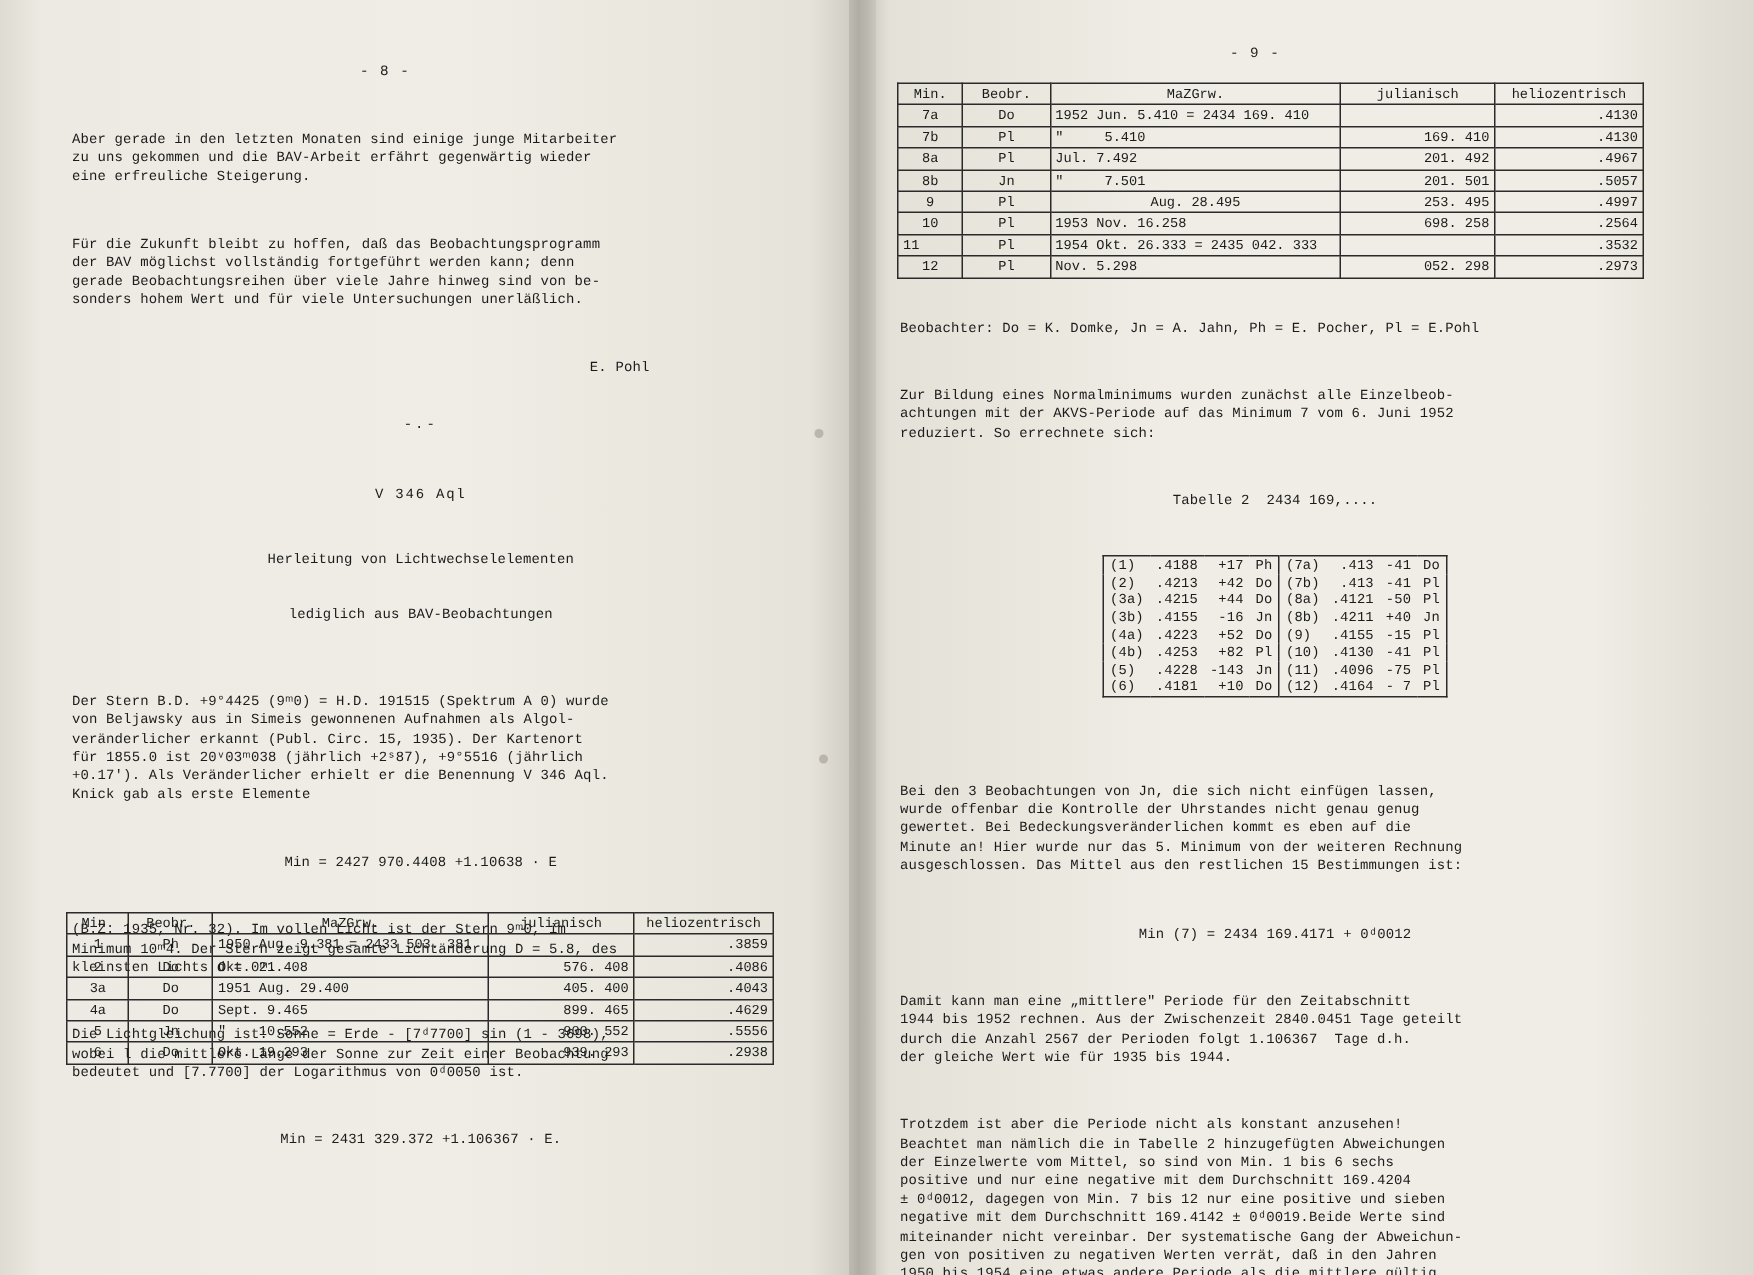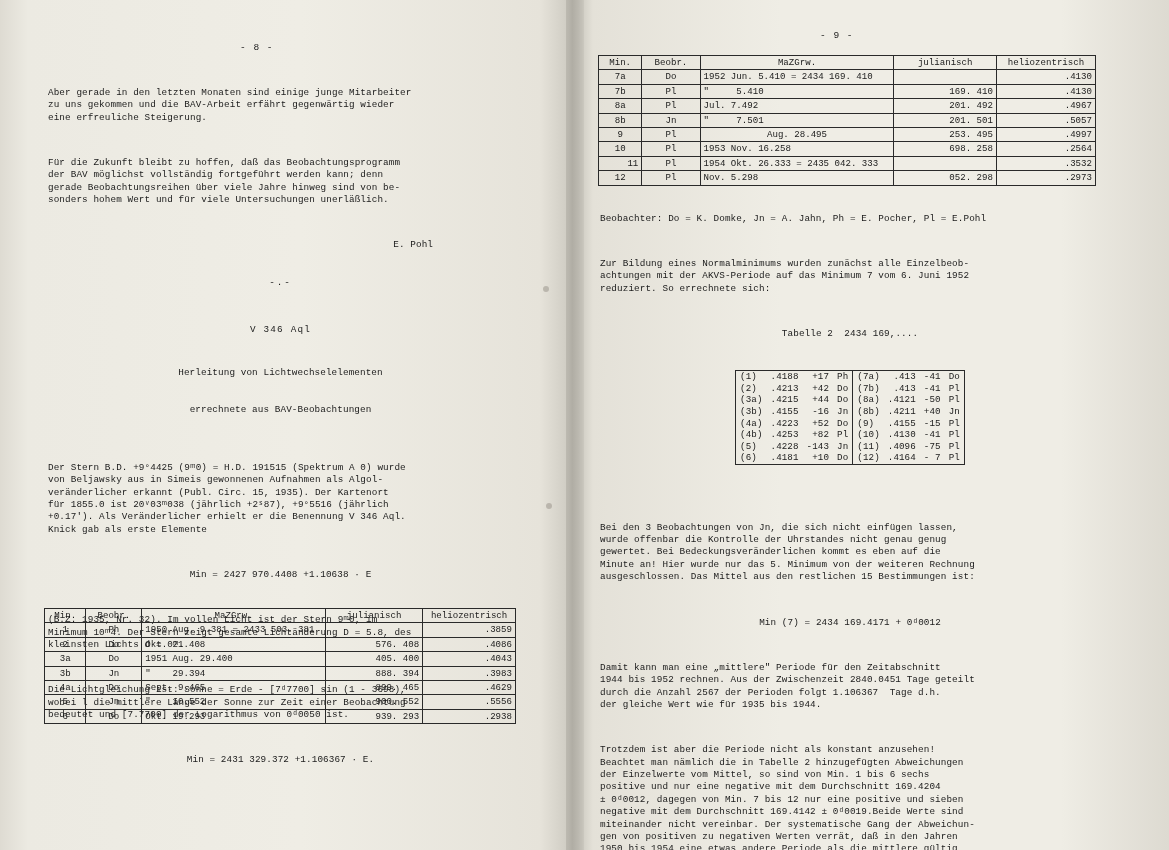--- a/index.html
+++ b/index.html
@@ -85,21 +85,21 @@
 zu uns gekommen und die BAV-Arbeit erfährt gegenwärtig wieder
 eine erfreuliche Steigerung.</div>
   <div class="para">Für die Zukunft bleibt zu hoffen, daß das Beobachtungsprogramm
 der BAV möglichst vollständig fortgeführt werden kann; denn
 gerade Beobachtungsreihen über viele Jahre hinweg sind von be-
 sonders hohem Wert und für viele Untersuchungen unerläßlich.</div>
   <div class="sig">E. Pohl</div>
   <div class="dash">-.-</div>
   <div class="title">V 346 Aql</div>
   <div class="sub">Herleitung von Lichtwechselelementen</div>
-  <div class="sub" style="margin-bottom:8px;">errechnete aus BAV-Beobachtungen</div>
+  <div class="sub" style="margin-bottom:8px;">lediglich aus BAV-Beobachtungen</div>
 
   <div class="para">Der Stern B.D. +9°4425 (9ᵐ0) = H.D. 191515 (Spektrum A 0) wurde
 von Beljawsky aus in Simeis gewonnenen Aufnahmen als Algol-
 veränderlicher erkannt (Publ. Circ. 15, 1935). Der Kartenort
 für 1855.0 ist 20ᵛ03ᵐ038 (jährlich +2ˢ87), +9°5516 (jährlich
 +0.17'). Als Veränderlicher erhielt er die Benennung V 346 Aql.
 Knick gab als erste Elemente</div>
   <div class="para center">Min = 2427 970.4408 +1.10638 · E</div>
   <div class="para">(B.Z. 1935, Nr. 32). Im vollen Licht ist der Stern 9ᵐ0, im
 Minimum 10ᵐ4. Der Stern zeigt gesamte Lichtänderung D = 5.8, des
@@ -139,27 +139,20 @@
         <td style="text-align: right;">.4086</td>
       </tr>
       <tr>
         <td style="text-align: center;">3a</td>
         <td style="text-align: center;">Do</td>
         <td style="text-align: left;">1951 Aug. 29.400</td>
         <td style="text-align: right;">405. 400</td>
         <td style="text-align: right;">.4043</td>
       </tr>
       <tr>
-        <td style="text-align: center;">3b</td>
-        <td style="text-align: center;">Jn</td>
-        <td style="text-align: left;">"    29.394</td>
-        <td style="text-align: right;">888. 394</td>
-        <td style="text-align: right;">.3983</td>
-      </tr>
-      <tr>
         <td style="text-align: center;">4a</td>
         <td style="text-align: center;">Do</td>
         <td style="text-align: left;">Sept. 9.465</td>
         <td style="text-align: right;">899. 465</td>
         <td style="text-align: right;">.4629</td>
       </tr>
       <tr>
         <td style="text-align: center;">5</td>
         <td style="text-align: center;">Jn</td>
         <td style="text-align: left;">"    10.552</td>
@@ -225,21 +218,21 @@
         <td style="text-align: right;">.4997</td>
       </tr>
       <tr>
         <td style="text-align: center;">10</td>
         <td style="text-align: center;">Pl</td>
         <td style="text-align: left;">1953 Nov. 16.258</td>
         <td style="text-align: right;">698. 258</td>
         <td style="text-align: right;">.2564</td>
       </tr>
       <tr>
-        <td style="text-align: right;">11</td>
+        <td style="text-align: left;">11</td>
         <td style="text-align: center;">Pl</td>
         <td style="text-align: left;">1954 Okt. 26.333 = 2435 042. 333</td>
         <td style="text-align: right;"></td>
         <td style="text-align: right;">.3532</td>
       </tr>
       <tr>
         <td style="text-align: center;">12</td>
         <td style="text-align: center;">Pl</td>
         <td style="text-align: left;">Nov. 5.298</td>
         <td style="text-align: right;">052. 298</td>

